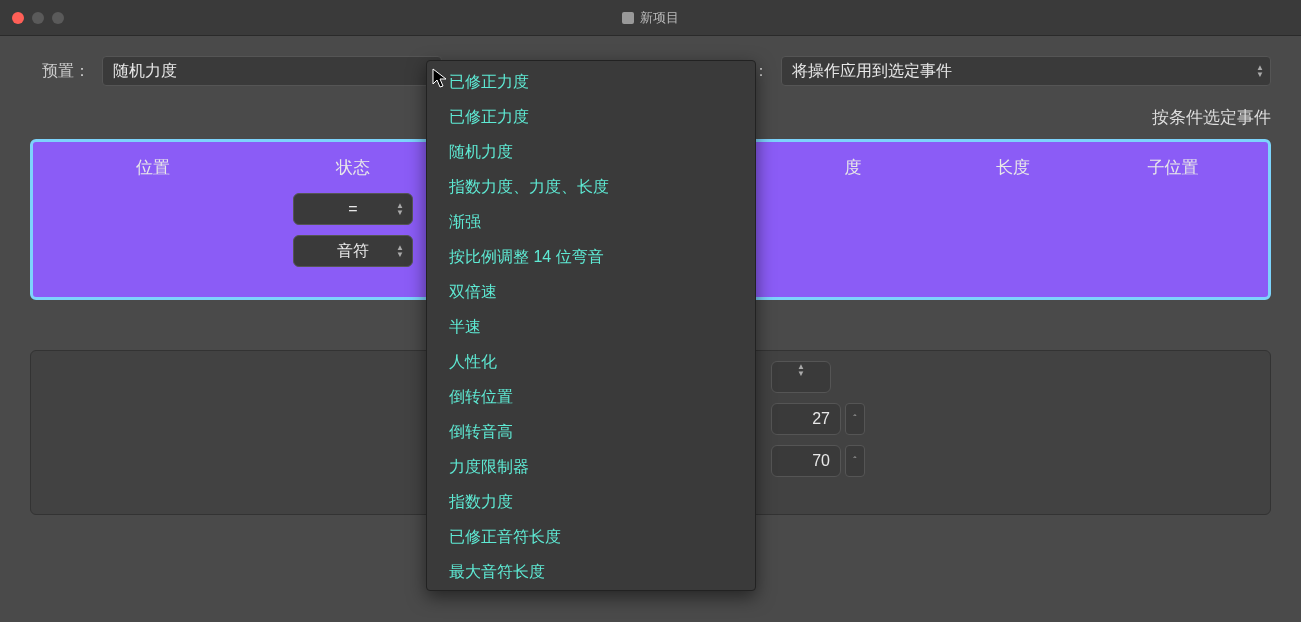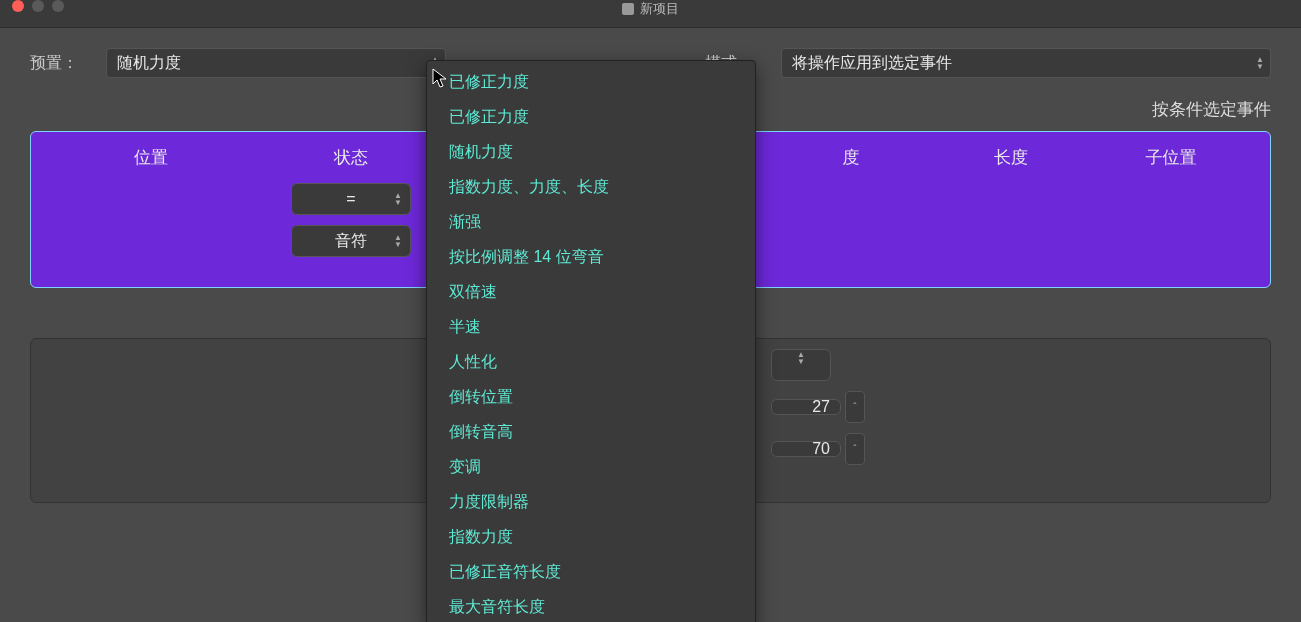--- a/index.html
+++ b/index.html
@@ -1,43 +1,43 @@
 <!DOCTYPE html>
 <html><head>
 <meta charset="utf-8">
 <style>
   * { box-sizing: border-box; margin: 0; padding: 0; font-family: -apple-system, "Helvetica Neue", Arial, sans-serif; }
   body { background: #4a4a4a; width: 1301px; height: 622px; overflow: hidden; position: relative; color: #ddd; }
-  .titlebar { height: 28px; background: #3a3a3a; border-bottom: 1px solid #2a2a2a; display: flex; align-items: flex-start; position: relative; }
+  .titlebar { height: 36px; background: #3a3a3a; border-bottom: 1px solid #2a2a2a; display: flex; align-items: center; position: relative; }
   .traffic { display: flex; gap: 8px; padding-left: 12px; }
   .tl { width: 12px; height: 12px; border-radius: 50%; }
   .tl.red { background: #ff5f57; }
   .tl.yel { background: #5a5a5a; }
   .tl.grn { background: #5a5a5a; }
   .titlebar .title-wrap { position: absolute; left: 0; right: 0; text-align: center; font-size: 13px; color: #bbb; pointer-events: none; display:flex; justify-content:center; align-items:center; gap:6px;}
   .doc-icon { width:12px; height:12px; background:#999; display:inline-block; border-radius:2px;}
   .content { padding: 20px 30px; position: relative; }
-  .row { display: flex; align-items: center; gap: 16px; margin-bottom: 20px; }
+  .row { display: flex; align-items: center; margin-bottom: 20px; margin-left: 12px; }
   .label { color: #ccc; font-size: 16px; min-width: 60px; }
   .select-box { background: #3a3a3a; border: 1px solid #555; border-radius: 4px; height: 30px; display: flex; align-items: center; padding: 0 10px; position: relative; color: #e8e8e8; font-size: 16px; }
   .select-box.wide { width: 340px; }
   .select-box.mode { width: 490px; }
   .stepper-arrows { position: absolute; right: 6px; top: 50%; transform: translateY(-50%); display: flex; flex-direction: column; font-size: 8px; line-height: 7px; color: #aaa; }
   .section-label { color: #ddd; font-size: 17px; margin: 8px 0 10px 0; text-align: right; }
-  .panel { background: #6d28d9; border: 1px solid #7dd3fc; border-radius: 6px; padding: 14px 14px 30px 20px; position: relative; }
+  .panel { background: #8b5cf6; border: 3px solid #7dd3fc; border-radius: 6px; padding: 14px 14px 30px 20px; position: relative; }
   .panel + .spacer { height: 50px; }
   .headers { display: grid; grid-template-columns: 200px 200px 320px 160px 160px 160px; font-size: 17px; color: #e8e8e8; text-align: center; margin-bottom: 14px; }
   .controls-col { display: flex; flex-direction: column; gap: 10px; align-items: center; }
   .body-row { display: grid; grid-template-columns: 200px 200px 320px 160px 160px 160px; align-items: start; }
   .dropdown-select { background: #3a3a3a; border: 1px solid #555; border-radius: 6px; width: 120px; height: 32px; display: flex; align-items: center; justify-content: center; color: #e8e8e8; font-size: 16px; position: relative; }
   .dropdown-select .stepper-arrows { right: 8px; }
   .popup { position: absolute; left: 426px; top: 60px; width: 330px; background: #3a3a3a; border: 1px solid #222; border-radius: 4px; box-shadow: 0 6px 18px rgba(0,0,0,0.5); z-index: 100; padding-top: 4px; }
   .popup-item { padding: 7px 22px; font-size: 16px; color: #5eead4; cursor: default; }
   .cursor-ptr { position: absolute; left: 432px; top: 68px; z-index: 200; pointer-events: none; }
-  .value-box { background: #3a3a3a; border: 1px solid #555; border-radius: 6px; width: 70px; height: 16px; display: flex; align-items: center; justify-content: flex-end; padding-right: 10px; color: #e8e8e8; font-size: 16px; position: relative; }
+  .value-box { background: #3a3a3a; border: 1px solid #555; border-radius: 6px; width: 70px; height: 32px; display: flex; align-items: center; justify-content: flex-end; padding-right: 10px; color: #e8e8e8; font-size: 16px; position: relative; }
   .value-wrap { display:flex; align-items:center; gap:4px; margin-bottom:10px;}
   .spin-btn { width:20px; height:32px; background:#3a3a3a; border:1px solid #555; border-radius:4px; display:flex; align-items:center; justify-content:center; color:#aaa; font-size:10px;}
   .panel2-right { position:absolute; left: 740px; top: 10px; }
   .panel2 { background:#424242; border:1px solid #333; border-radius:6px; height:165px; position:relative; }
 </style>
 </head>
 <body>
 
 <div class="titlebar">
   <div class="traffic">
@@ -140,21 +140,20 @@
       <div class="popup-item">已修正力度</div>
       <div class="popup-item">随机力度</div>
       <div class="popup-item">指数力度、力度、长度</div>
       <div class="popup-item">渐强</div>
       <div class="popup-item">按比例调整 14 位弯音</div>
       <div class="popup-item">双倍速</div>
       <div class="popup-item">半速</div>
       <div class="popup-item">人性化</div>
       <div class="popup-item">倒转位置</div>
       <div class="popup-item">倒转音高</div>
-      <div class="popup-item">变调</div>
       <div class="popup-item">力度限制器</div>
       <div class="popup-item">指数力度</div>
       <div class="popup-item">已修正音符长度</div>
       <div class="popup-item">最大音符长度</div>
     </div>
 
 </div>
 
 <svg class="cursor-ptr" width="18" height="22" viewBox="0 0 18 22">
   <path d="M1 1 L1 16 L5 12 L8 19 L11 18 L8 11 L14 11 Z" fill="black" stroke="white" stroke-width="1"></path>

